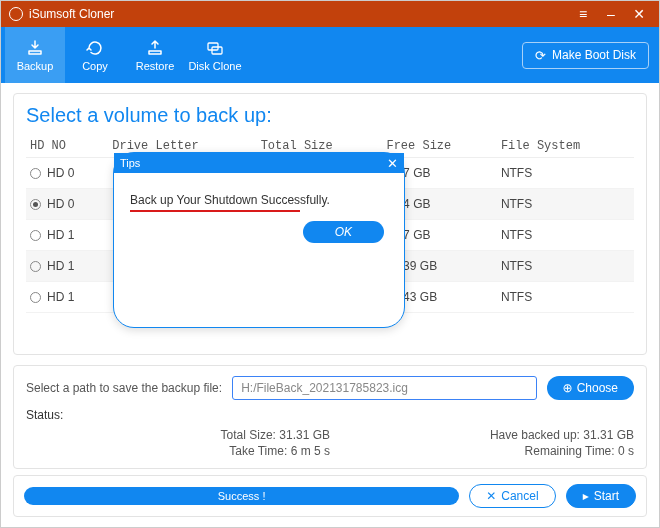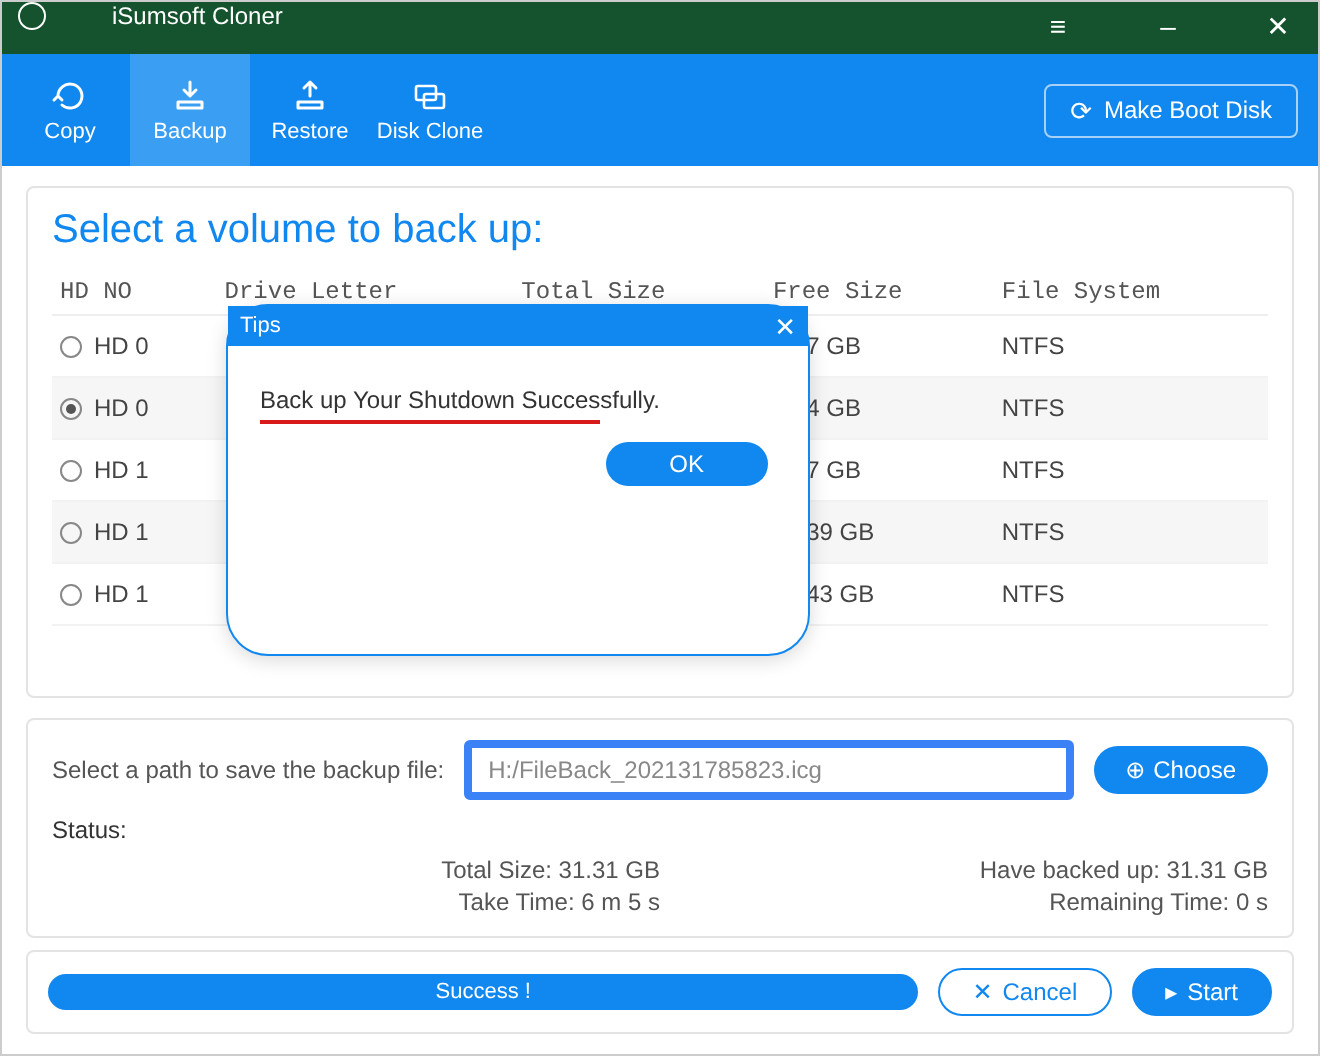--- a/index.html
+++ b/index.html
@@ -1,20 +1,20 @@
 <!DOCTYPE html>
 <html><head>
 <meta charset="utf-8">
 <style>
 * { margin: 0; padding: 0; box-sizing: border-box; font-family: "Segoe UI", Arial, sans-serif; }
 body { width: 660px; height: 528px; overflow: hidden; background: #f5f5f5; }
 .window { width: 660px; height: 528px; background: #fff; border: 1px solid #ccc; display: flex; flex-direction: column; }
 
 
-.titlebar { height: 26px; background: #14532d; display: flex; align-items: flex-start; padding: 0 8px; color: #fff; gap: 27px; }
+.titlebar { height: 26px; background: #c2410c; display: flex; align-items: center; padding: 0 8px; color: #fff; }
 .titlebar .logo { width: 14px; height: 14px; border: 1.5px solid #fff; border-radius: 50%; margin-right: 6px; position: relative; }
 .titlebar .title { font-size: 12px; flex: 1; }
 .titlebar .win-btn { width: 24px; height: 24px; display: flex; align-items: center; justify-content: center; cursor: pointer; font-size: 14px; margin-left: 4px; }
 
 
 .toolbar { height: 56px; background: #1187f0; display: flex; align-items: stretch; padding-left: 4px; padding-right: 10px; }
 .tool-item { width: 60px; display: flex; flex-direction: column; align-items: center; justify-content: center; color: #fff; font-size: 11px; cursor: pointer; }
 .tool-item.active { background: #3a9ef3; }
 .tool-item .ico { width: 20px; height: 20px; margin-bottom: 2px; }
 .toolbar .spacer { flex: 1; }
@@ -30,21 +30,21 @@
 .vol-table { width: 100%; font-size: 12px; color: #444; border-collapse: collapse; }
 .vol-table th { text-align: left; font-weight: 400; color: #555; padding: 4px 4px; border-bottom: 1px solid #eee; font-size: 12px; font-family: Liberation Mono, monospace; }
 .vol-table td { padding: 8px 4px; border-bottom: 1px solid #f2f2f2; }
 .vol-table tr.even { background: #f6f6f6; }
 .radio { width: 11px; height: 11px; border: 1px solid #888; border-radius: 50%; display: inline-block; vertical-align: middle; margin-right: 6px; position: relative; }
 .radio.checked::after { content: ""; position: absolute; top: 2px; left: 2px; width: 5px; height: 5px; background: #555; border-radius: 50%; }
 
 
 .path-row { display: flex; align-items: center; margin-bottom: 8px; font-size: 12px; color: #555; }
 .path-label { margin-right: 10px; }
-.path-input { flex: 1; border: 4px solid #3b82f6; border-radius: 3px; padding: 4px 8px; font-size: 12px; color: #888; }
+.path-input { flex: 1; border: 1px solid #3b82f6; border-radius: 3px; padding: 4px 8px; font-size: 12px; color: #888; }
 .choose-btn { margin-left: 10px; background: #1187f0; color: #fff; border: none; border-radius: 14px; padding: 5px 16px; font-size: 12px; display: flex; align-items: center; cursor: pointer; }
 .choose-btn .plus { margin-right: 4px; }
 
 .after-row { display: flex; align-items: center; font-size: 12px; color: #888; margin-bottom: 8px; }
 .checkbox { width: 11px; height: 11px; border: 1px solid #aaa; display: inline-block; margin-right: 4px; vertical-align: middle; }
 .opt { margin-left: 12px; display: flex; align-items: center; }
 .opt .radio { border-color: #aaa; }
 .opt .radio.checked::after { background: #777; }
 
 .status-block { font-size: 12px; color: #555; }
@@ -62,53 +62,53 @@
 .btn-pill .ico { margin-right: 5px; font-size: 12px; }
 
 
 .modal { position: absolute; width: 292px; border: 1px solid #1187f0; background: #fff; box-shadow: 0 2px 10px rgba(0,0,0,0.15); }
 .modal-head { height: 20px; background: #1187f0; color: #fff; font-size: 11px; display: flex; align-items: center; padding: 0 6px; }
 .modal-head .mtitle { flex: 1; }
 .modal-head .mclose { cursor: pointer; font-size: 13px; }
 .modal-body { padding: 20px 16px 16px 16px; height: 154px; position: relative; }
 .modal-msg { font-size: 12px; color: #333; }
 .underline { height: 2px; background: #d91a1a; width: 170px; margin-top: 3px; }
-.modal-ok { position: absolute; right: 20px; top: 48px; background: #1187f0; color: #fff; border: none; border-radius: 12px; padding: 4px 32px; font-size: 12px; cursor: pointer; }
+.modal-ok { position: absolute; right: 20px; top: 48px; background: #1187f0; color: #fff; border: none; border-radius: 12px; padding: 4px 32px; font-size: 12px; cursor: pointer; font-style: italic; }
 
 svg { display: block; }
 </style>
 </head>
 <body>
 
 <div class="window">
 
   <div class="titlebar">
     <span class="logo"></span>
     <span class="title">iSumsoft Cloner</span>
     <span class="win-btn">≡</span>
     <span class="win-btn">–</span>
     <span class="win-btn">✕</span>
   </div>
 
   <div class="toolbar">
+    <div class="tool-item active">
+      <span class="ico">
+        <svg width="20" height="20" viewBox="0 0 20 20">
+            <path d="M4 13h12v3H4zM10 3v7m0 0l-3-3m3 3l3-3" stroke="#fff" stroke-width="1.5" fill="none" stroke-linecap="round" stroke-linejoin="round"></path>
+          </svg>
+      </span>
+      <span>Backup</span>
+    </div>
     <div class="tool-item">
       <span class="ico">
         <svg width="20" height="20" viewBox="0 0 20 20">
             <path d="M4 10a6 6 0 1 1 2 4.5M4 10l-2 2m2-2l2 2" stroke="#fff" stroke-width="1.5" fill="none" stroke-linecap="round"></path>
           </svg>
       </span>
       <span>Copy</span>
-    </div>
-    <div class="tool-item active">
-      <span class="ico">
-        <svg width="20" height="20" viewBox="0 0 20 20">
-            <path d="M4 13h12v3H4zM10 3v7m0 0l-3-3m3 3l3-3" stroke="#fff" stroke-width="1.5" fill="none" stroke-linecap="round" stroke-linejoin="round"></path>
-          </svg>
-      </span>
-      <span>Backup</span>
     </div>
     <div class="tool-item">
       <span class="ico">
         <svg width="20" height="20" viewBox="0 0 20 20">
             <path d="M4 13h12v3H4zM10 10V3m0 0l-3 3m3-3l3 3" stroke="#fff" stroke-width="1.5" fill="none" stroke-linecap="round" stroke-linejoin="round"></path>
           </svg>
       </span>
       <span>Restore</span>
     </div>
     <div class="tool-item">

